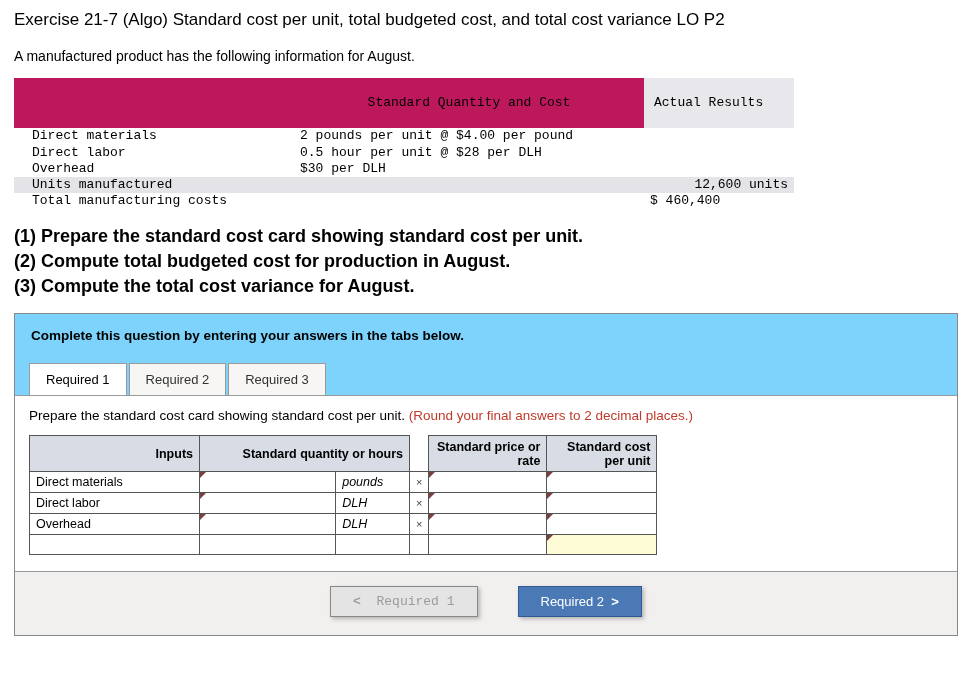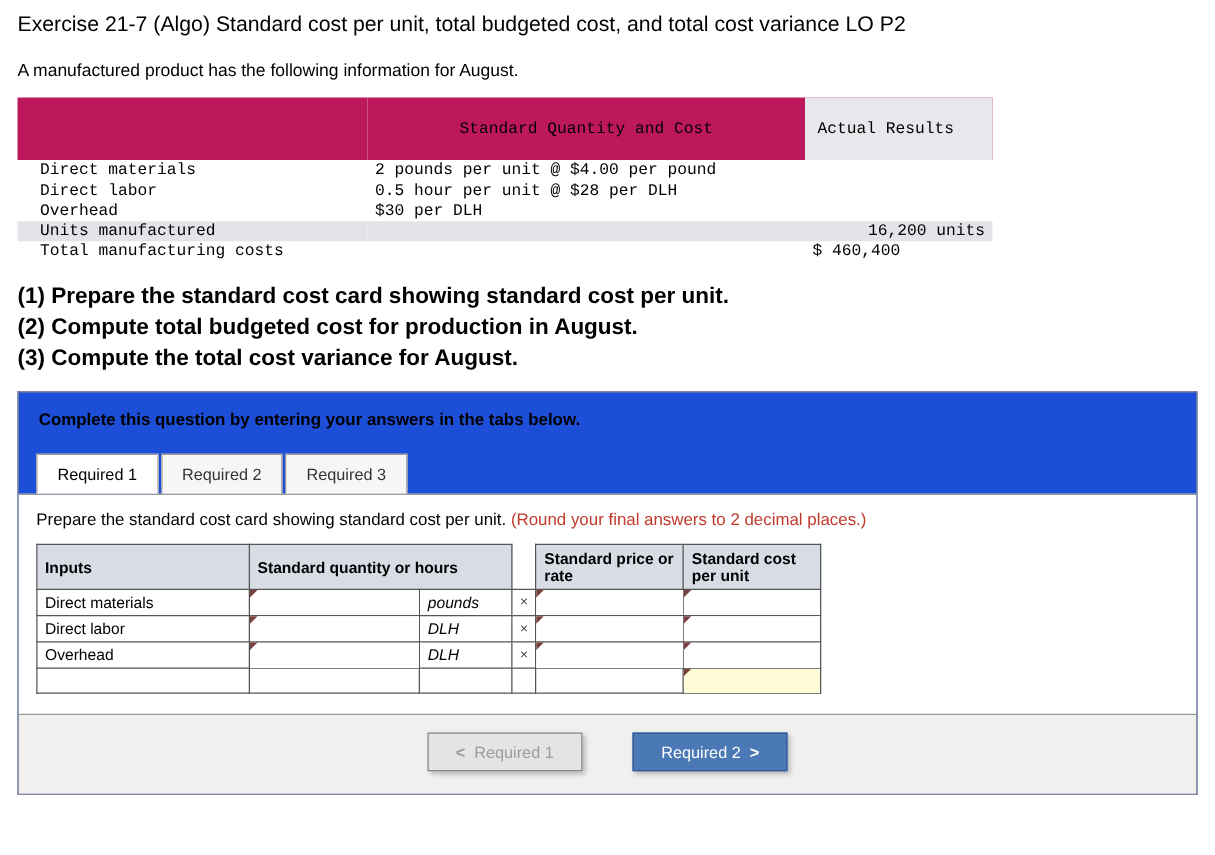--- a/index.html
+++ b/index.html
@@ -36,21 +36,21 @@
   .info-table .std-col { width: 350px; text-align: left; }
   .info-table .std-hdr { text-align: center; }
   .info-table .act-col { width: 150px; text-align: left; }
   .info-table .act-hdr { text-align: left; background:#e8e8ec; padding:17px 10px;}
   .info-row-alt { background: #e3e3e8; }
   .qlist { margin: 14px 0 14px 0; font-size: 18px; line-height: 1.4; }
   .qlist b { font-weight: bold; }
 
   .answer-box {
     border: 1px solid #888;
-    background: #1d4ed8;
+    background: #7dd3fc;
     margin-top: 8px;
   }
   .instr {
     font-weight: bold;
     font-size: 13.5px;
     padding: 14px 16px 20px 16px;
   }
   .tab-row {
     padding: 0 14px;
     display: flex;
@@ -79,21 +79,21 @@
   .tab-prompt { font-size: 13.5px; margin-bottom: 12px; }
   .tab-prompt .red { color: #c0392b; }
 
   table.grid {
     border-collapse: collapse;
     font-size: 12.5px;
   }
   table.grid th, table.grid td {
     border: 1px solid #555;
     padding: 3px 6px;
-    text-align: left;
+    text-align: right;
     vertical-align: middle;
   }
   table.grid th {
     background: #d7dce5;
     font-weight: bold;
   }
   table.grid td.left { text-align: left; }
   .th-inputs { width: 170px; height:36px;}
   .th-sqh { width: 210px; }
   .th-spr { width: 118px; }
@@ -128,20 +128,21 @@
   .nav-btn {
     padding: 7px 22px;
     font-size: 13px;
     border: 1px solid #888;
     box-shadow: 2px 2px 4px rgba(0,0,0,.25);
     cursor: pointer;
   }
   .nav-btn.disabled {
     background: #e4e4e4;
     color: #9c9c9c;
+    font-family: Liberation Mono, monospace;
   }
   .nav-btn.primary {
     background: #4b79b6;
     color: #fff;
     border-color: #2f5a93;
   }
   .nav-btn .chev { font-weight: bold; }
 </style>
 </head>
 <body>
@@ -168,21 +169,21 @@
       <td class="act-col"></td>
     </tr>
     <tr>
       <td class="label-col">Overhead</td>
       <td class="std-col">$30 per DLH</td>
       <td class="act-col"></td>
     </tr>
     <tr class="info-row-alt">
       <td class="label-col">Units manufactured</td>
       <td class="std-col"></td>
-      <td class="act-col" style="text-align:right;">16,200 units</td>
+      <td class="act-col" style="text-align:right;">12,600 units</td>
     </tr>
     <tr>
       <td class="label-col">Total manufacturing costs</td>
       <td class="std-col"></td>
       <td class="act-col" style="text-align:left;">$ 460,400</td>
     </tr>
   </tbody>
     </table>
 
   <div class="qlist">

